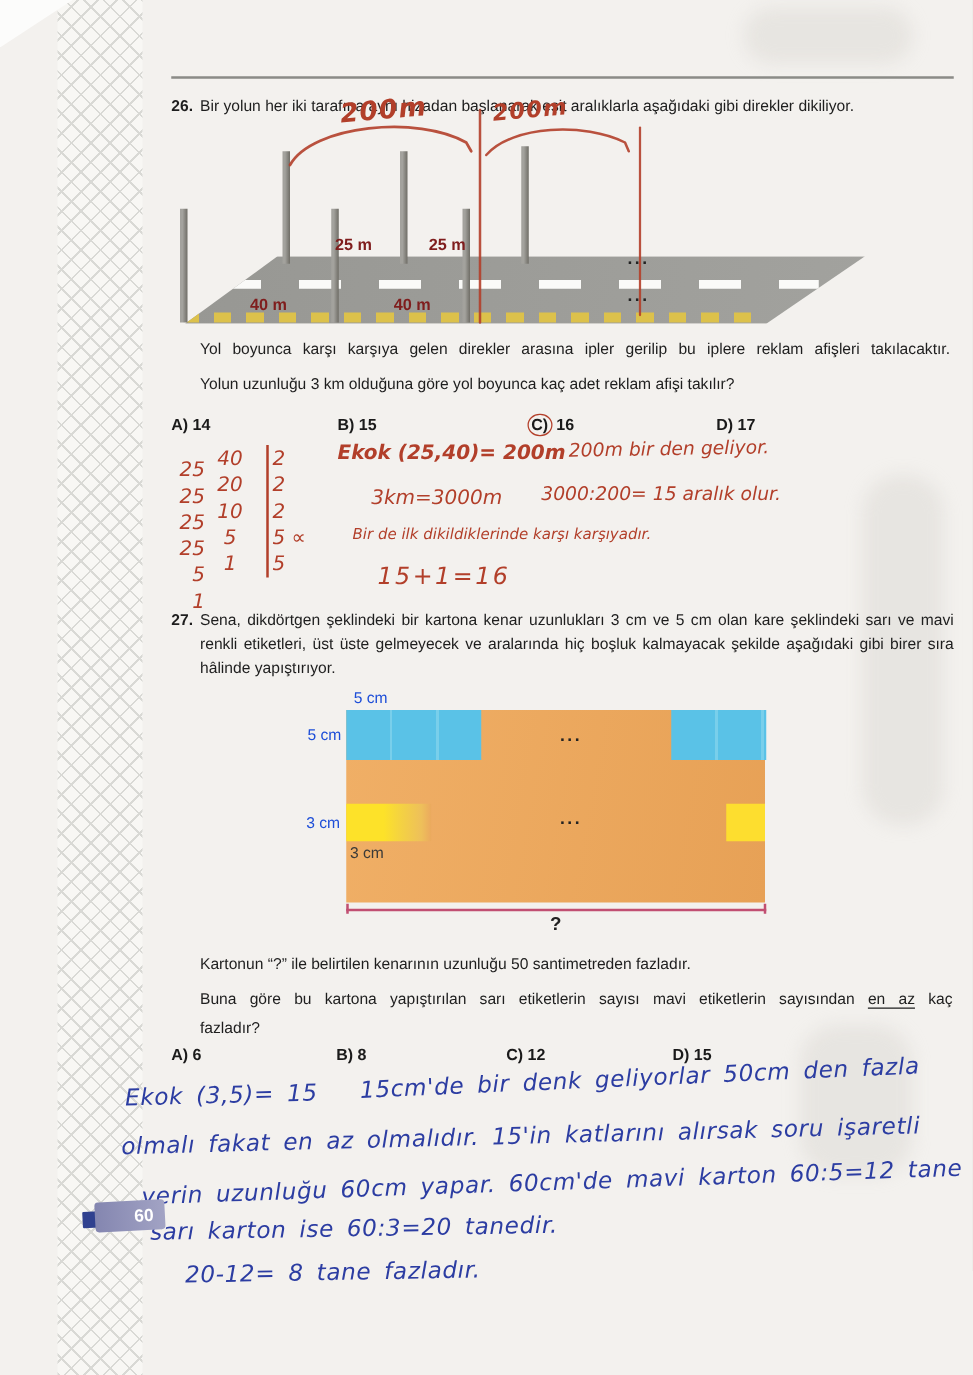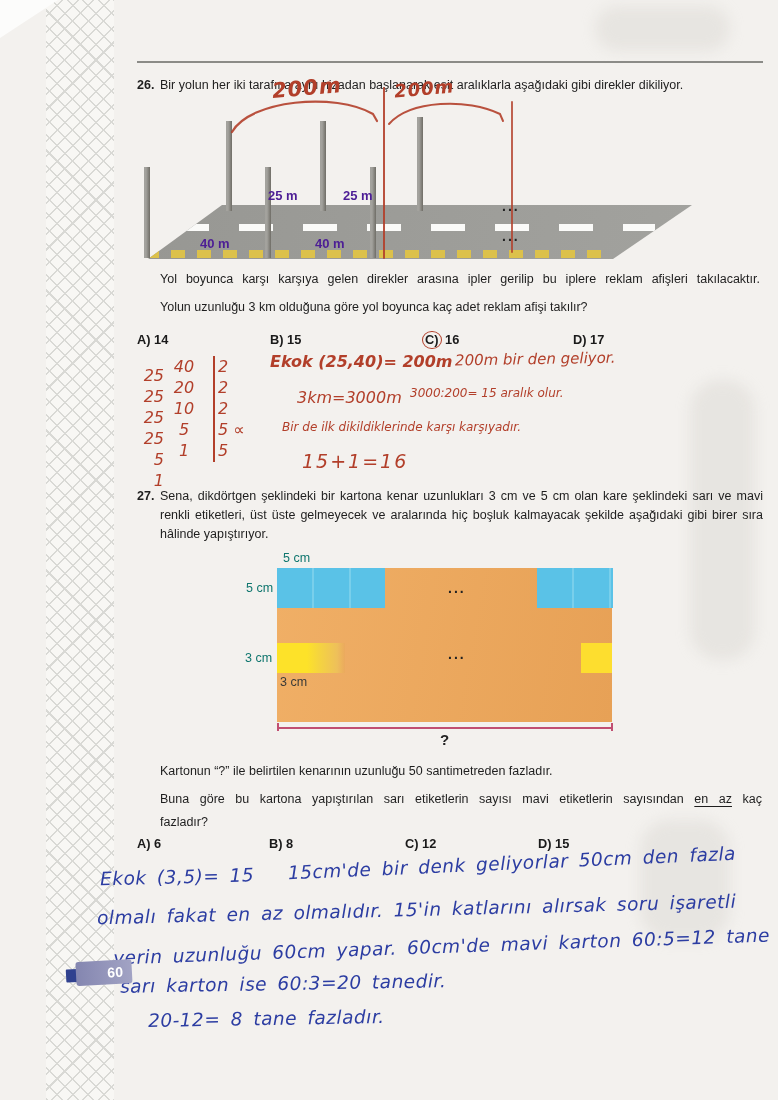--- a/index.html
+++ b/index.html
@@ -24,41 +24,41 @@
   .circleC{border:1.6px solid #b33f2a;border-radius:50%;padding:0 2px 1px 2px;margin-left:-3px;}
   .uline{text-decoration:underline;text-underline-offset:3px;}
   
   .road{left:137px;top:205px;width:563px;height:54px;background:linear-gradient(100deg,#979793,#a2a29e);
         clip-path:polygon(11px 54px,476px 54px,555px 0px,85px 0px);}
   .cdash{position:absolute;left:38px;top:19px;width:480px;height:7px;
         background:repeating-linear-gradient(90deg,#fafaf8 0 34px,transparent 34px 64px);}
   .ydash{position:absolute;left:8px;top:45px;width:465px;height:8px;
         background:repeating-linear-gradient(90deg,#dcc14b 0 14px,transparent 14px 26px);}
   .pole{background:linear-gradient(90deg,#a3a29d 0 2px,#6f6d66);width:6px;}
-  .dlabel{font-size:13px;font-weight:700;color:#4c1d95;white-space:nowrap;}
+  .dlabel{font-size:13px;font-weight:700;color:#7f1d1d;white-space:nowrap;}
   .dots{font-size:14px;font-weight:700;letter-spacing:2px;color:#222;}
   
   .hw-r{font-family:"DejaVu Sans",sans-serif;font-style:italic;color:#b23f2a;white-space:nowrap;}
   .hw-b{font-family:"DejaVu Sans",sans-serif;font-style:italic;color:#2c3da2;white-space:nowrap;
         font-size:18.5px;letter-spacing:.5px;word-spacing:4px;}
   .wtable{left:138px;top:356px;width:110px;font-size:16px;}
   .wrow{display:flex;height:21px;align-items:center;}
   .wa{width:26px;text-align:right;margin-top:18px;}
   .wb{width:32px;text-align:center;margin-left:4px;font-style:italic;}
   .wd{margin-left:18px;}
   .wdiv{left:213px;top:356px;width:2px;height:106px;background:#b23f2a;}
   .ann200{font-size:21px;font-weight:700;letter-spacing:1px;transform:rotate(-5deg);}
   
   .card{left:277px;top:568px;width:335px;height:154px;background:linear-gradient(100deg,#f0af66,#e7a156);}
   .bluegrp{top:568px;height:40px;background:repeating-linear-gradient(90deg,#5ac2e7 0 35px,#79cfeb 35px 37px);}
   .ylwL{left:277px;top:643px;width:68px;height:30px;
         background:linear-gradient(90deg,#fde229 0,#fde229 30px,#f5d43f 42px,#eec05a 60px,#eba95e 68px);}
   .ylwR{left:581px;top:643px;width:31px;height:30px;background:#fdde2f;}
   .mline{background:#c14f72;}
-  .dlabel27{font-size:12.5px;color:#0f766e;white-space:nowrap;}
+  .dlabel27{font-size:12.5px;color:#1d4ed8;white-space:nowrap;}
   
   .badge{left:60px;top:960px;width:74px;height:28px;transform:rotate(-3deg);}
   .badgetab{position:absolute;left:6px;top:8px;width:18px;height:13px;background:#30418f;border-radius:1px;}
   .badgebody{position:absolute;left:16px;top:1px;width:56px;height:24px;border-radius:3px;
         background:linear-gradient(90deg,#8486b0,#a2a3c4);
         color:#fff;font-weight:700;font-size:14px;text-align:right;line-height:24px;padding-right:9px;box-sizing:border-box;}
   svg.redann{overflow:visible;}
 </style>
 </head>
 <body>
@@ -148,21 +148,21 @@
     <div class="wrow">
         <span class="wa">1</span>
         <span class="wb"></span>
         <span class="wd"></span>
       </div>
   </div>
   <div class="abs wdiv"></div>
   <div class="abs hw-r" style="left:270px;top:352px;font-size:16px;font-weight:bold;">Ekok (25,40)= 200m</div>
   <div class="abs hw-r" style="left:455px;top:350px;font-size:15px;transform:rotate(-1deg);">200m bir den geliyor.</div>
   <div class="abs hw-r" style="left:297px;top:388px;font-size:16px;">3km=3000m</div>
-  <div class="abs hw-r" style="left:410px;top:386px;font-size:12px;">3000:200= 15 aralık olur.</div>
+  <div class="abs hw-r" style="left:433px;top:386px;font-size:15px;">3000:200= 15 aralık olur.</div>
   <div class="abs hw-r" style="left:282px;top:420px;font-size:12px;">Bir de ilk dikildiklerinde karşı karşıyadır.</div>
   <div class="abs hw-r" style="left:302px;top:450px;font-size:19px;letter-spacing:2px;font-style:italic;">15+1=16</div>
 
   <div class="abs ptext qtitle" style="left:137px;top:487px;width:626px;">
     <span class="qnum">27.</span>
     <span class="just">Sena, dikdörtgen şeklindeki bir kartona kenar uzunlukları 3 cm ve 5 cm olan kare şeklindeki sarı ve mavi renkli etiketleri, üst üste gelmeyecek ve aralarında hiç boşluk kalmayacak şekilde aşağıdaki gibi birer sıra hâlinde yapıştırıyor.</span>
   </div>
 
   <div class="abs dlabel27" style="left:283px;top:551px;">5 cm</div>
   <div class="abs card"></div>

